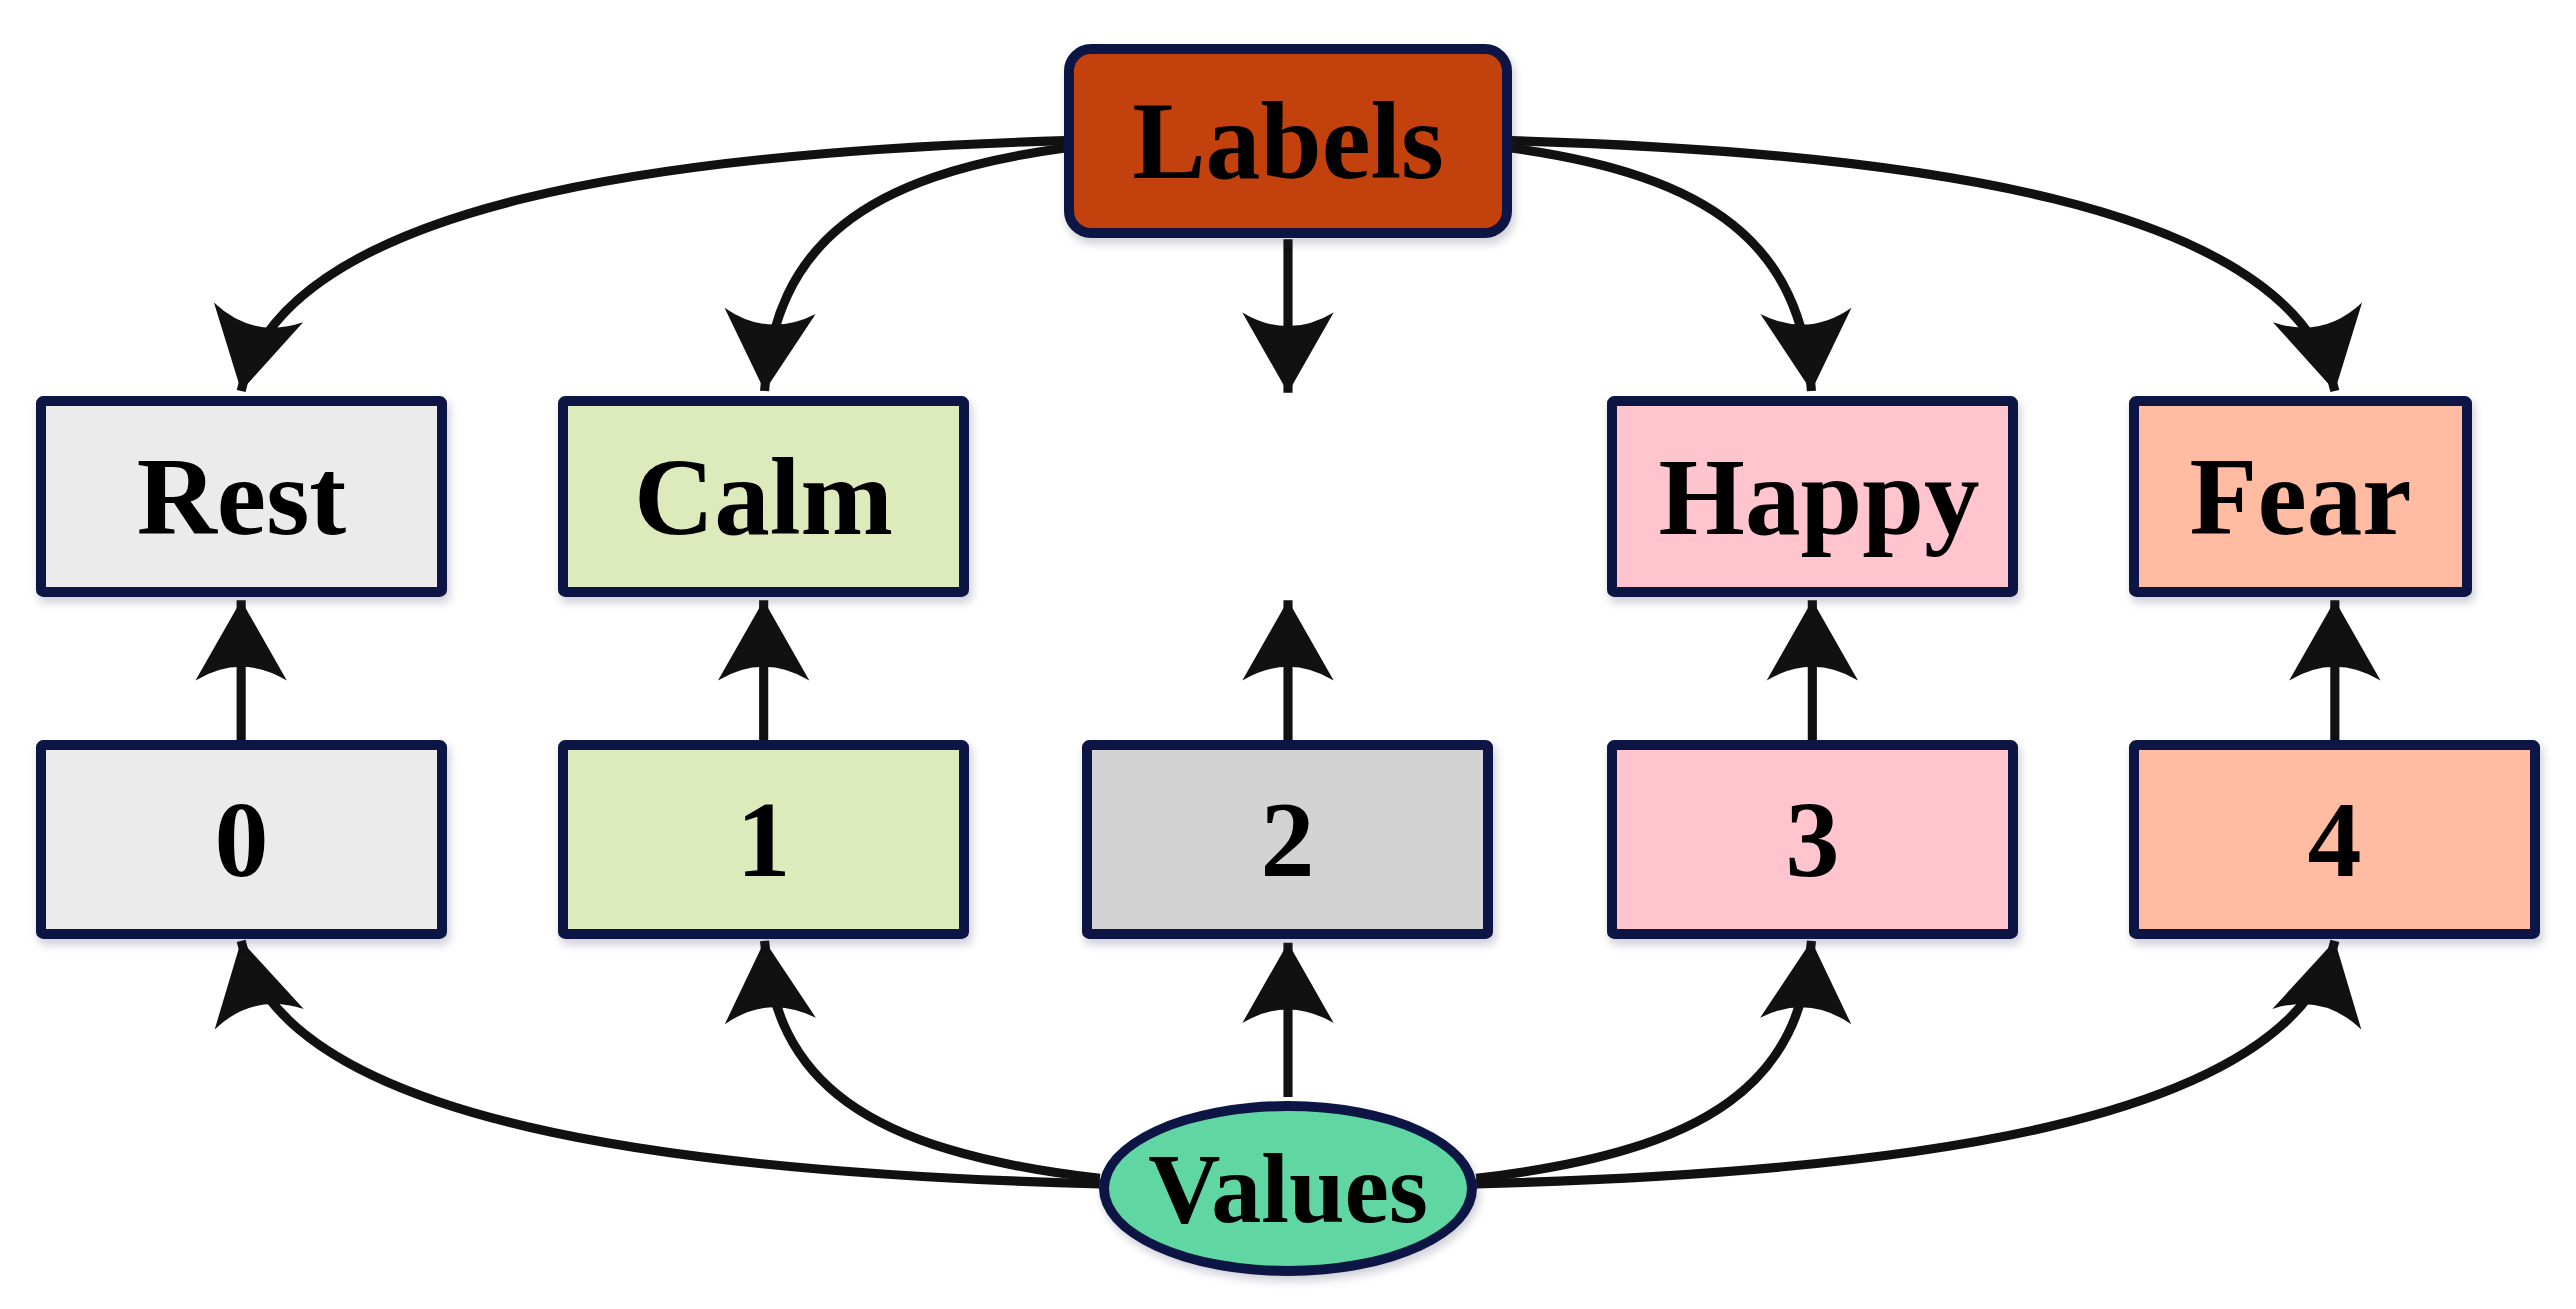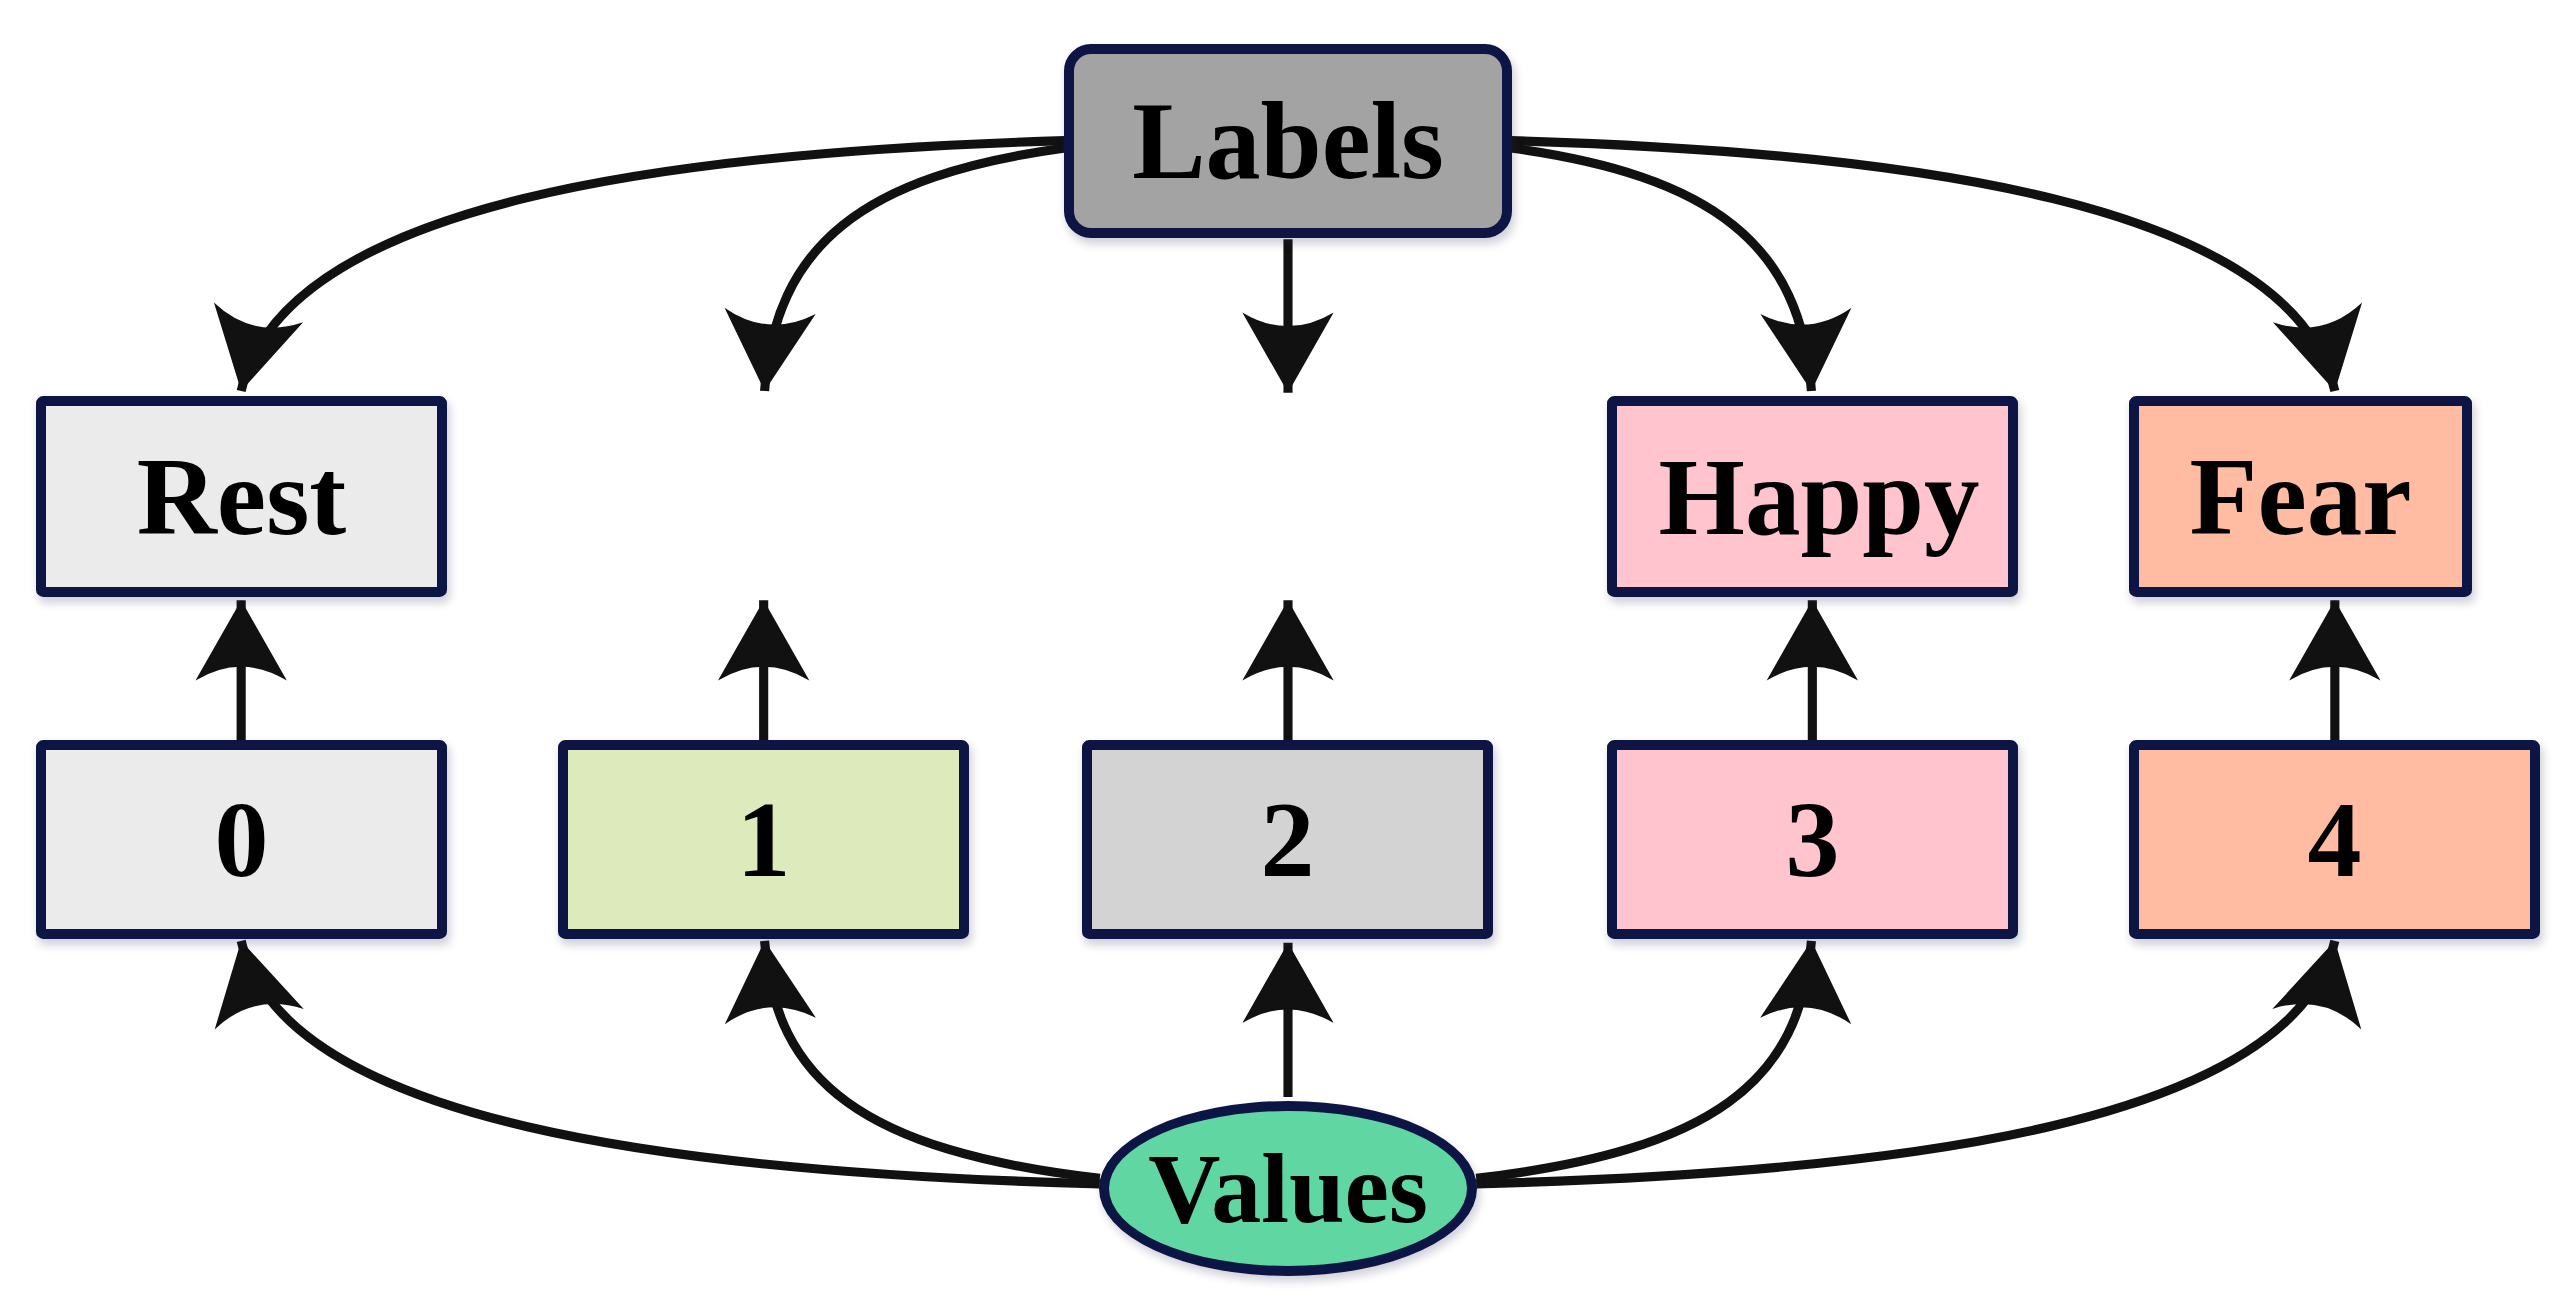--- a/index.html
+++ b/index.html
@@ -84,26 +84,29 @@
     <path class="edge" d="M1984,810 L1984,657" marker-end="url(#ah)"></path>
     <path class="edge" d="M2556,810 L2556,657" marker-end="url(#ah)"></path>
 
     <path class="edge" d="M1204,1296 C740,1284 310,1230 264,1030" marker-end="url(#ah)"></path>
     <path class="edge" d="M1204,1290 C945,1260 848,1184 837,1030" marker-end="url(#ah)"></path>
     <path class="edge" d="M1410,1201 L1410,1032" marker-end="url(#ah)"></path>
     <path class="edge" d="M1616,1290 C1875,1260 1972,1184 1983,1030" marker-end="url(#ah)"></path>
     <path class="edge" d="M1616,1296 C2080,1284 2510,1230 2556,1030" marker-end="url(#ah)"></path>
   </svg>
 
-  <div class="node top-node" style="left: 1064px; top: 44px; width: 448px; height: 194px; background-color: #a3a3a3;">
+  <div class="node top-node" style="left: 1064px; top: 44px; width: 448px; height: 194px; background-color: #c2410c;">
     <span>Labels</span>
   </div>
 
   <div class="node rect-node label-node" style="left: 36px; top: 396px; width: 411px; height: 201px; background-color: rgb(235, 235, 235);">
     <span>Rest</span>
+  </div>
+  <div class="node rect-node label-node" style="left: 558px; top: 396px; width: 411px; height: 201px; background-color: rgb(221, 234, 187);">
+    <span>Calm</span>
   </div>
   <div class="node rect-node label-node" style="left: 1607px; top: 396px; width: 411px; height: 201px; background-color: rgb(255, 196, 206); padding-left: 13px;">
     <span>Happy</span>
   </div>
   <div class="node rect-node label-node" style="left: 2129px; top: 396px; width: 343px; height: 201px; background-color: rgb(255, 188, 163);">
     <span>Fear</span>
   </div>
 
   <div class="node rect-node value-node" style="left: 36px; top: 740px; width: 411px; height: 199px; background-color: rgb(235, 235, 235);">
     <span>0</span>

